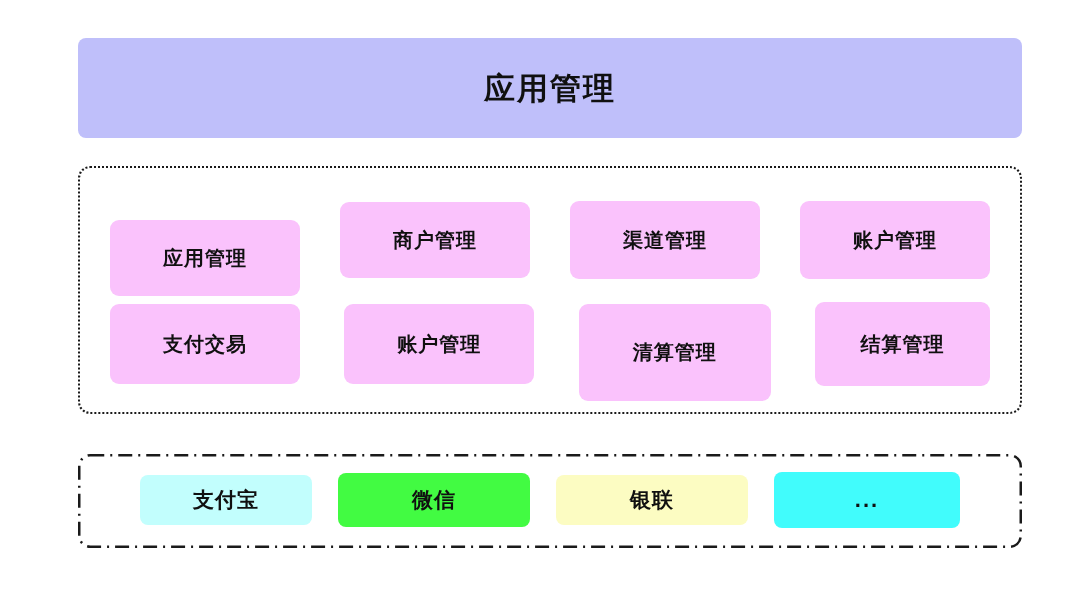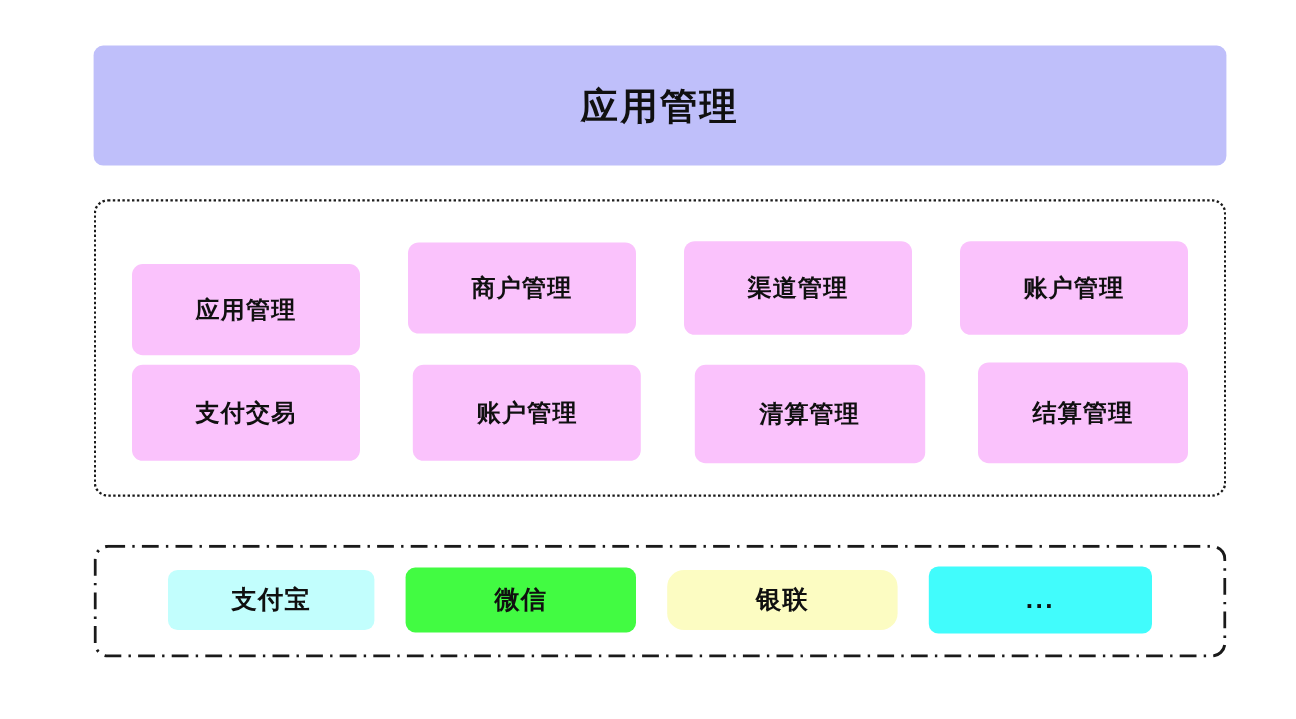--- a/index.html
+++ b/index.html
@@ -82,21 +82,21 @@
   }
 
   
   .module-row.row-1 .module-box:nth-child(1) { width: 190px; height: 76px; margin-top: 20px; }
   .module-row.row-1 .module-box:nth-child(2) { width: 190px; height: 76px; margin-top: 2px; }
   .module-row.row-1 .module-box:nth-child(3) { width: 190px; height: 78px; margin-top: 1px; }
   .module-row.row-1 .module-box:nth-child(4) { width: 190px; height: 78px; margin-top: 1px; }
 
   .module-row.row-2 .module-box:nth-child(1) { width: 190px; height: 80px; }
   .module-row.row-2 .module-box:nth-child(2) { width: 190px; height: 80px; }
-  .module-row.row-2 .module-box:nth-child(3) { width: 192px; height: 82px; }
+  .module-row.row-2 .module-box:nth-child(3) { width: 192px; height: 97px; }
   .module-row.row-2 .module-box:nth-child(4) { width: 175px; height: 84px; margin-top: -2px; }
 
   
   .channels-container {
     position: absolute;
     left: 78px;
     top: 454px;
     width: 944px;
     height: 94px;
     box-sizing: border-box;
@@ -134,21 +134,21 @@
     align-items: center;
     justify-content: center;
     color: #101010;
     font-size: 21px;
     font-weight: 700;
     letter-spacing: 1px;
     box-sizing: border-box;
   }
   .channel-box.ch-alipay  { width: 172px; height: 50px; background: #c2fefd; margin-top: 3px; }
   .channel-box.ch-wechat  { width: 192px; height: 54px; background: #42fb42; margin-top: 1px; }
-  .channel-box.ch-unionpay{ width: 192px; height: 50px; background: #fcfcc2; margin-top: 3px; border-radius: 14px; }
+  .channel-box.ch-unionpay{ width: 192px; height: 50px; background: #fcfcc2; margin-top: 3px; }
   .channel-box.ch-more    { width: 186px; height: 56px; background: #41fcfc; }
 
   .dots-label {
     font-size: 22px;
     font-weight: 700;
     letter-spacing: 2px;
     line-height: 0.6;
   }
 </style>
 </head>

